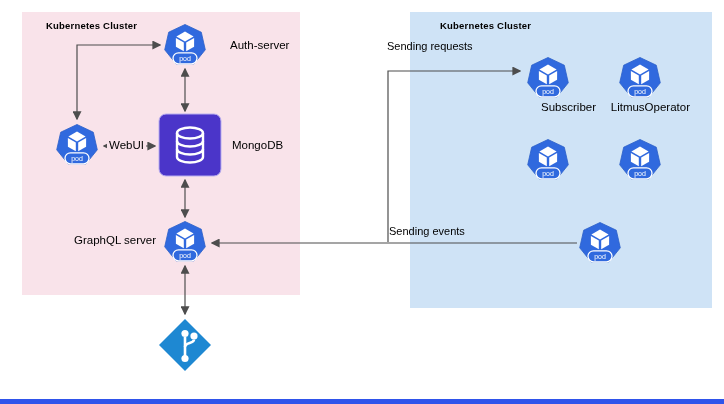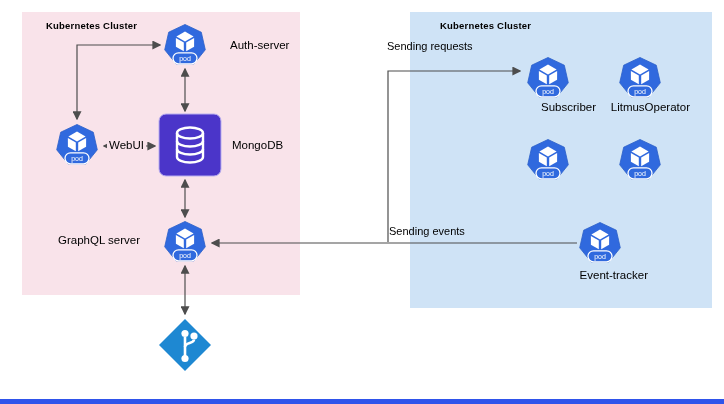--- a/index.html
+++ b/index.html
@@ -11,21 +11,21 @@
   .cluster.right { left:410px; top:12px; width:302px; height:296px; background:var(--right-cluster-bg,#cfe3f6); }
   .cluster-label { position:absolute; font-size:9.5px; font-weight:bold; color:#000; letter-spacing:.2px;padding-left:16px; }
 
   svg.edges { position:absolute; left:0; top:0; }
   .edge { fill:none; stroke:var(--arrow,#4d4d4d); stroke-width:1.2; }
 
   .node  { position:absolute; line-height:0; }
   .label { position:absolute; font-size:11.5px; color:#000; line-height:1.15; white-space:nowrap; }
   .label.wrap { white-space:normal; }
   .center { text-align:right; }
-  .right-align { text-align:left; }
+  .right-align { text-align:right; }
   .edge-label { position:absolute; font-size:11px; color:#000; white-space:nowrap; }
   .webui-label { background:var(--left-cluster-bg,#f9e3ea); padding:0 2px; }
 
   .pod-text { font-size:7px; fill:#ffffff; text-anchor:middle; font-family:"Liberation Sans",sans-serif; }
 
   .accent-bar { position:absolute; left:0; bottom:0; width:724px; height:5px; background:var(--accent-bar,#2f54eb); }
 </style>
 </head>
 <body>
 
@@ -136,16 +136,15 @@
       <text class="pod-text" x="22" y="38">pod</text>
     </svg>
   </div>
 
   <div class="node" style="left:578px;top:221px">
     <svg width="44" height="44" viewBox="0 0 44 44">
       <use href="#pod-shape"></use>
       <text class="pod-text" x="22" y="38">pod</text>
     </svg>
   </div>
-  <div class="label center" style="left:552px;top:269px;width:96px">Event-tracker</div>
 
   <div class="accent-bar"></div>
 </div>
 
 </body></html>

